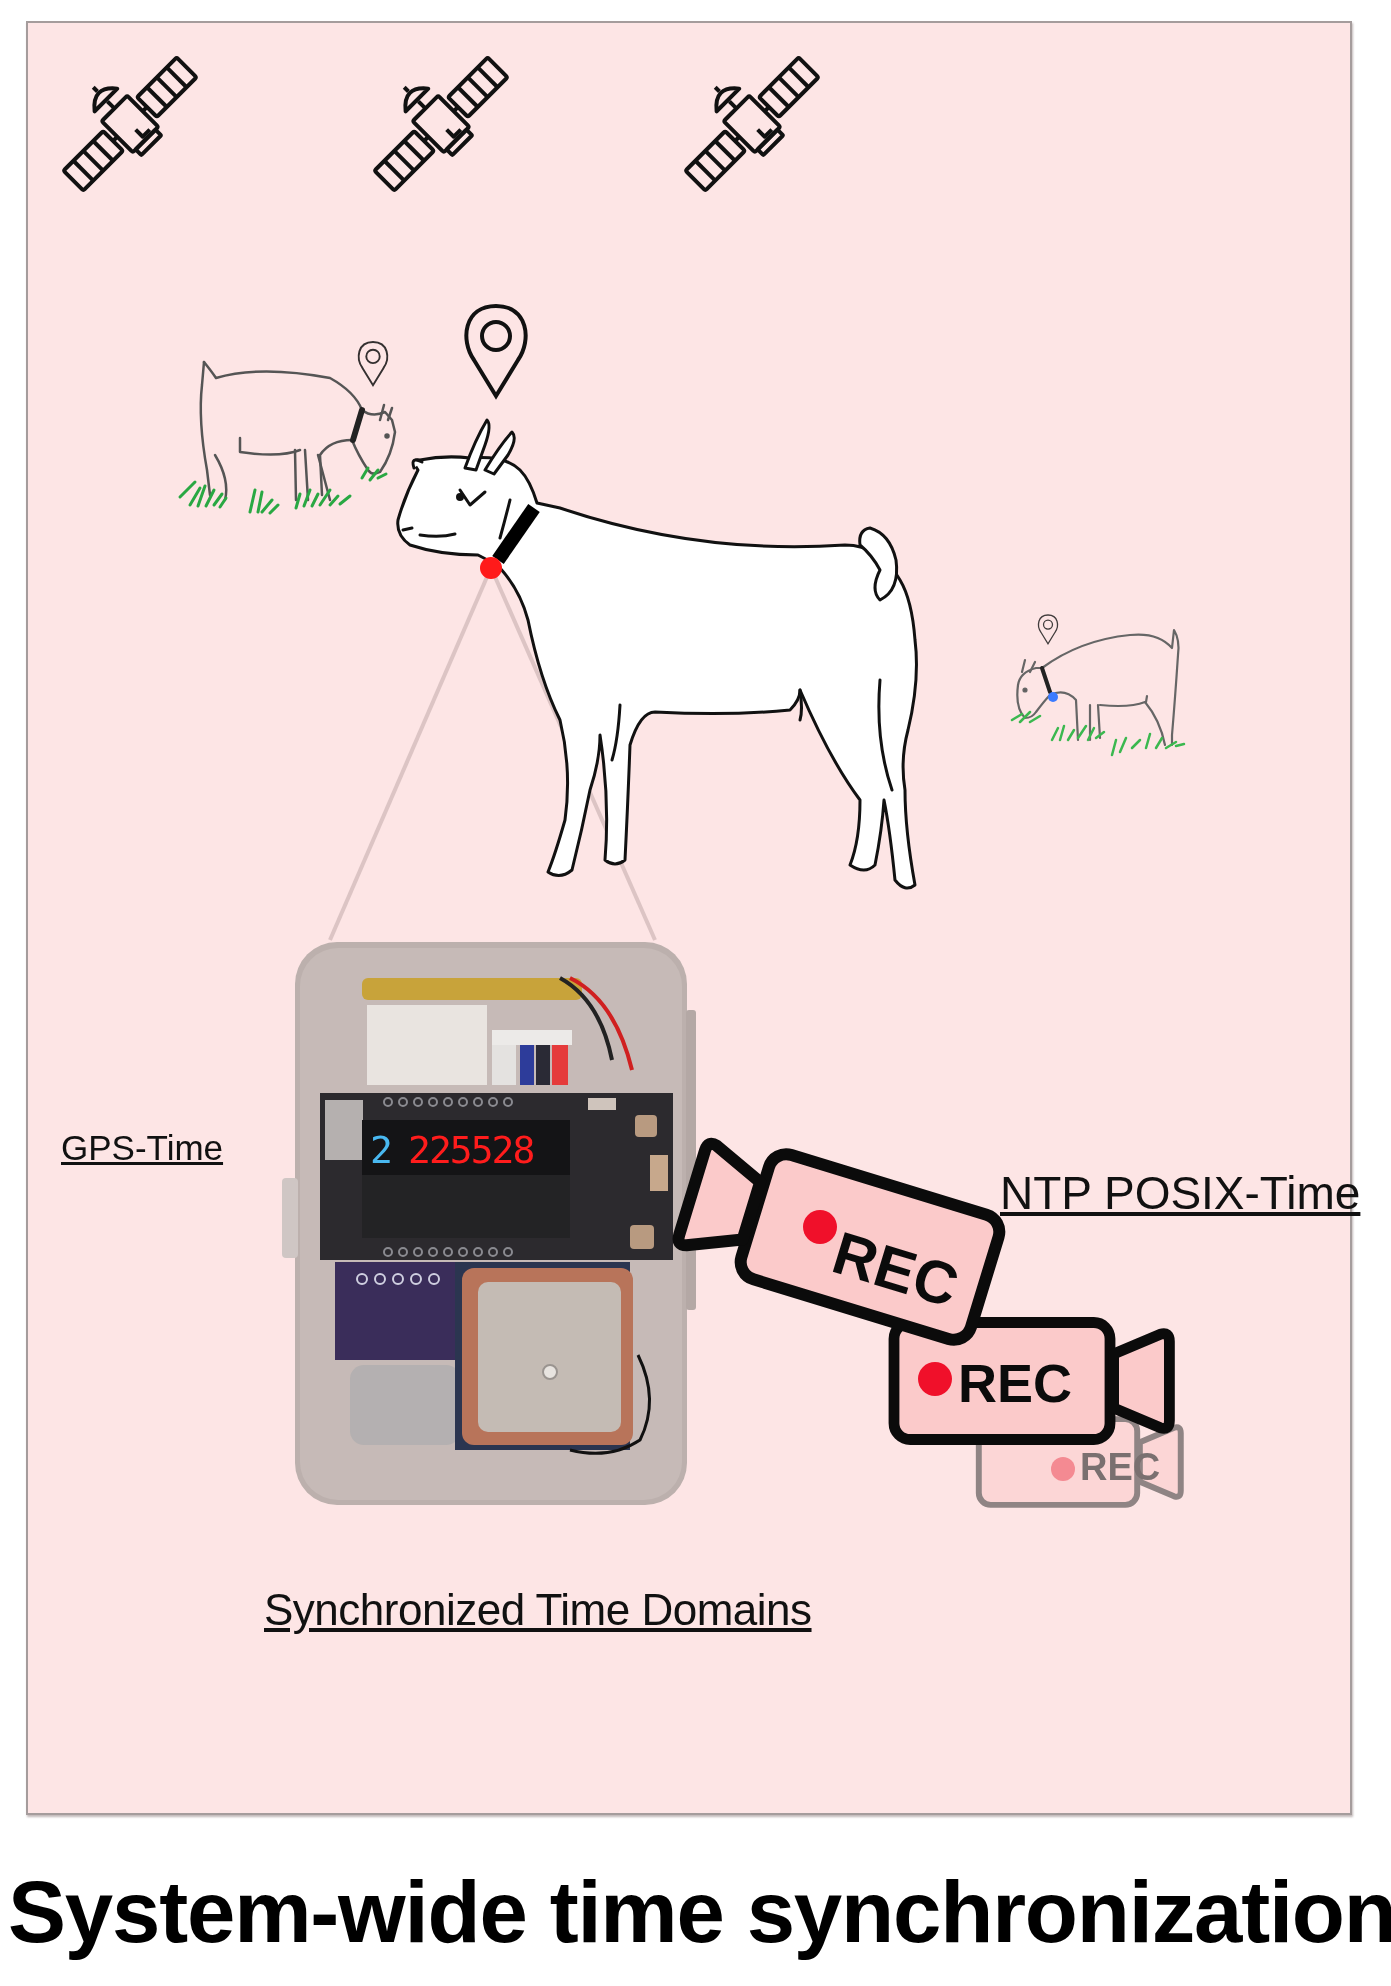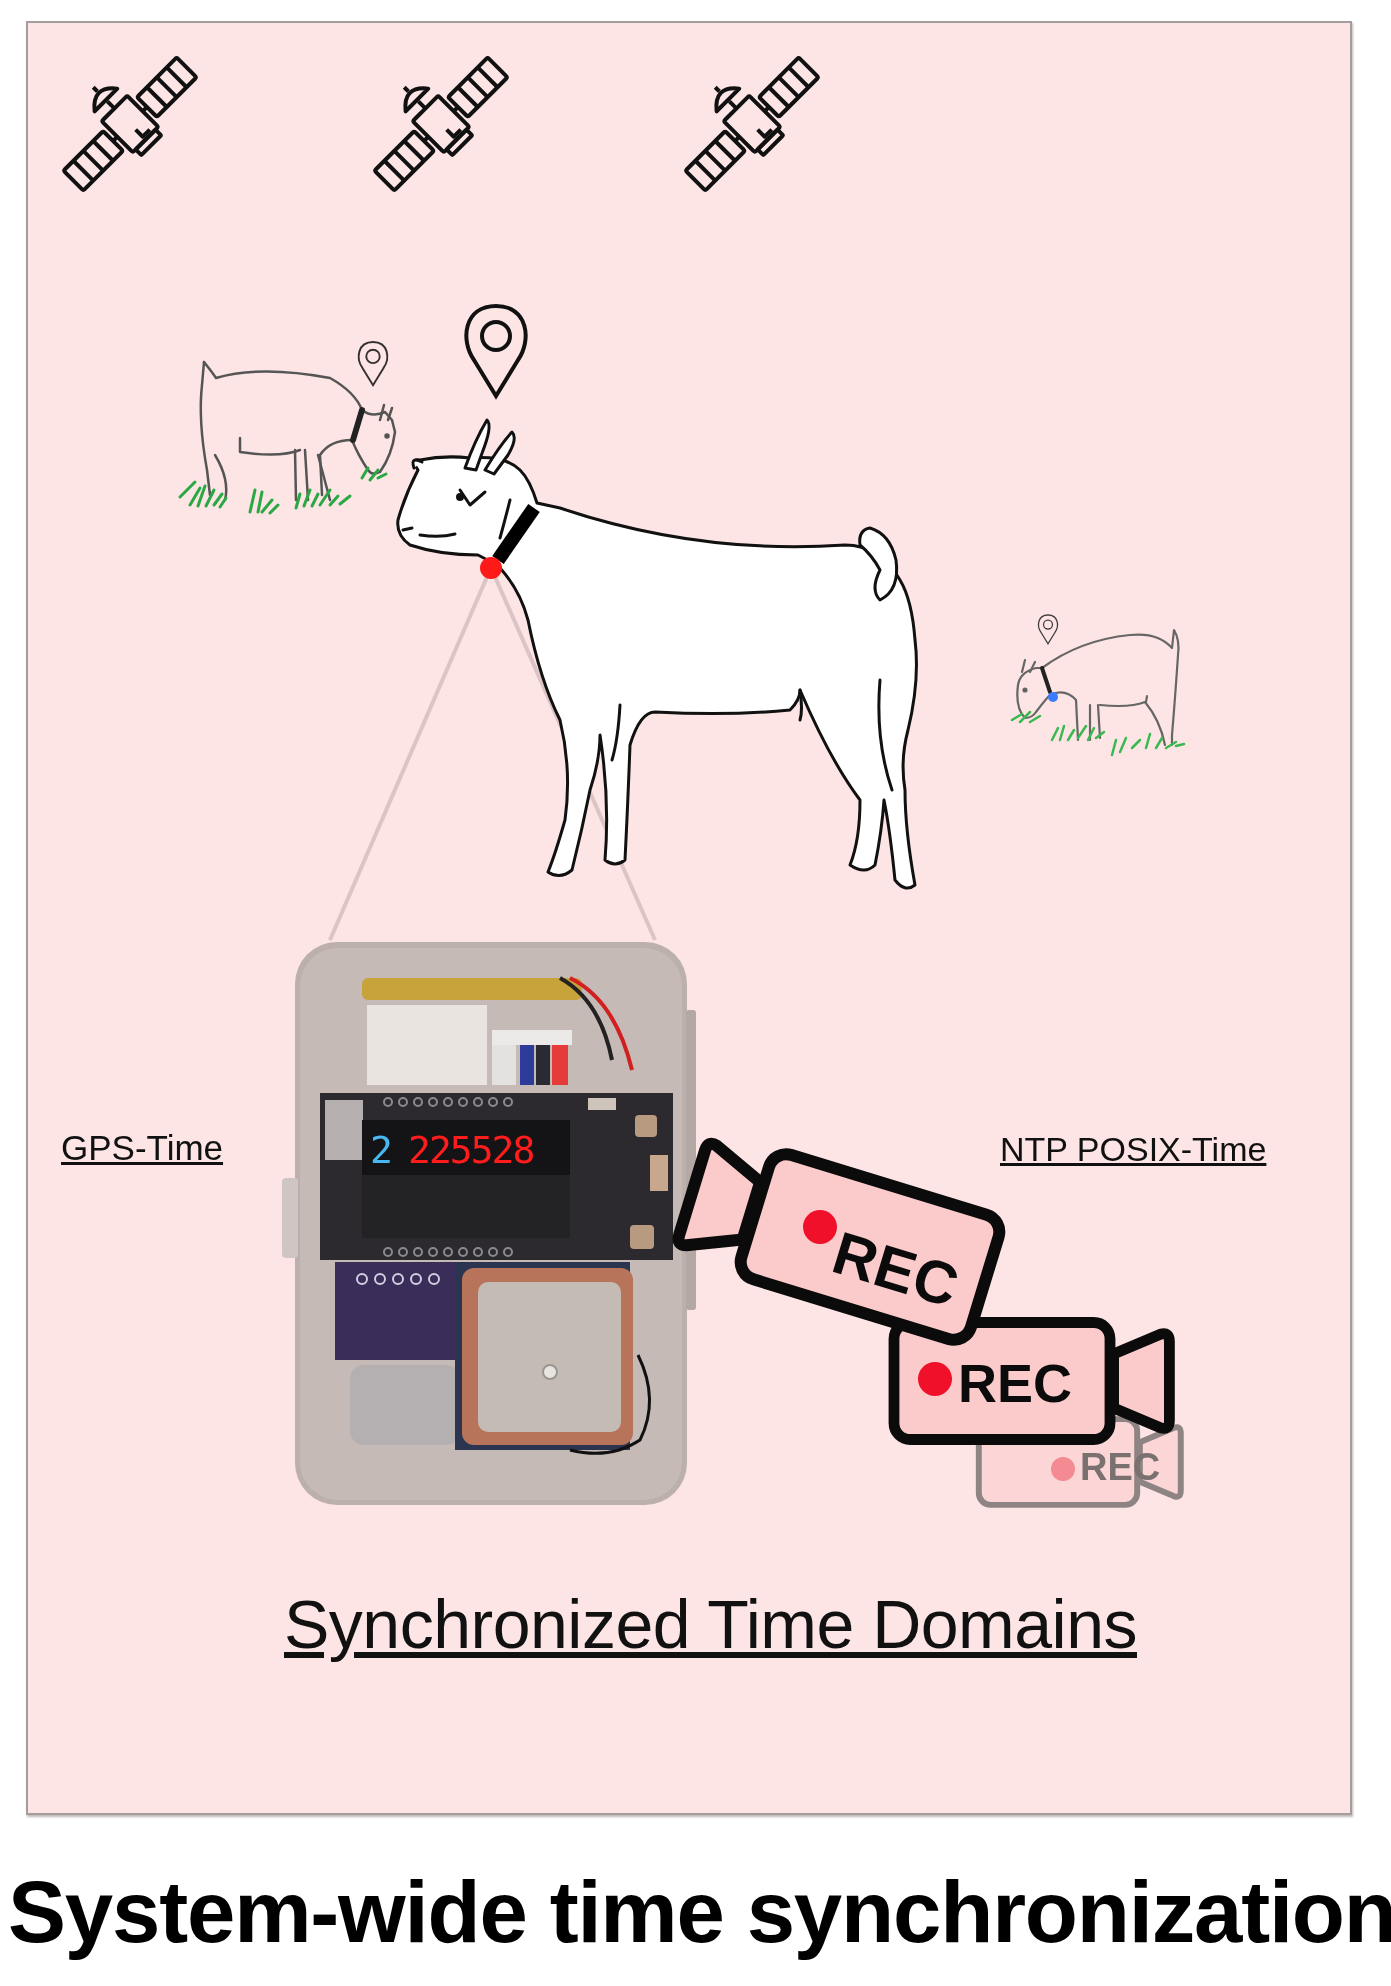--- a/index.html
+++ b/index.html
@@ -5,22 +5,22 @@
   html, body { margin:0; padding:0; background:#ffffff; }
   body { width:1391px; height:1986px; position:relative; overflow:hidden;
          font-family:"Liberation Sans", "DejaVu Sans", sans-serif; }
   .frame { position:absolute; left:26px; top:21px; width:1322px; height:1790px;
            background:#fde5e5; border:2px solid #a59c9c;
            box-shadow:1px 2px 2px rgba(120,100,100,0.45); }
   .art { position:absolute; left:0; top:0; width:1391px; height:1986px; }
   .label { position:absolute; color:#111; white-space:nowrap;
            font-family:"Liberation Sans", sans-serif;text-decoration:underline; }
   .gps-label { left:61px; top:1128px; font-size:35px; }
-  .ntp-label { left:1000px; top:1130px; font-size:34px;text-align:center; }
-  .sync-label { left:284px; top:1585px; font-size:68px; letter-spacing:-0.5px; }
+  .ntp-label { left:1000px; top:1166px; font-size:46px;text-align:center; }
+  .sync-label { left:264px; top:1585px; font-size:44px; letter-spacing:-0.5px; }
   .main-title { position:absolute; left:8px; top:1862px; font-size:87px; font-weight:bold;
                 color:#000; white-space:nowrap; letter-spacing:-1.2px;
                 font-family:"Liberation Sans", sans-serif; }
   .screen-txt { position:absolute; font-family:"DejaVu Sans Mono", "Liberation Mono", monospace;
                 font-size:38px; letter-spacing:-2px; }
   .scr-sats { left:370px; top:1128px; color:#49b8f0; }
   .scr-time { left:408px; top:1128px; color:#ff1c1c;text-align:right; }
   .rec { position:absolute; font-family:"Liberation Sans", sans-serif; font-weight:bold; white-space:nowrap; }
 </style>
 </head>

